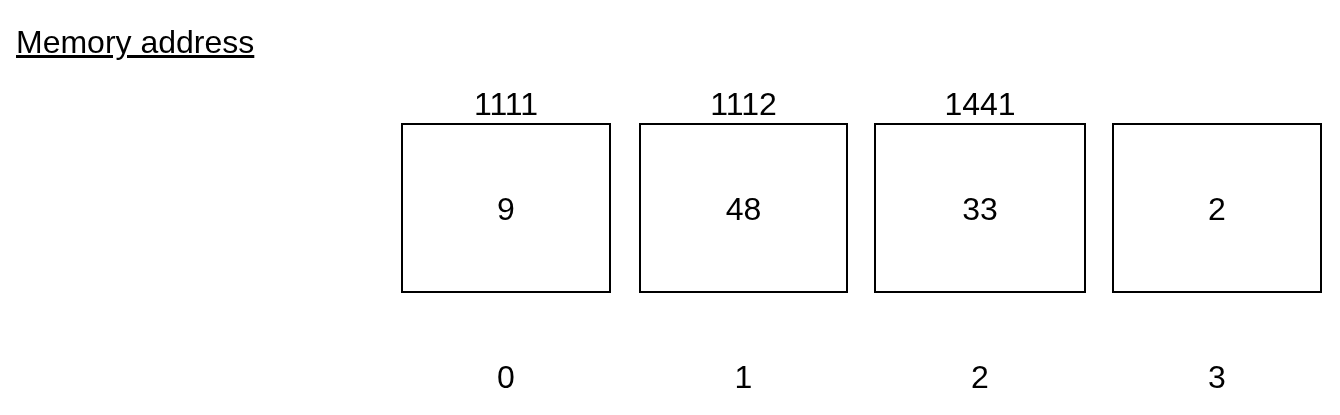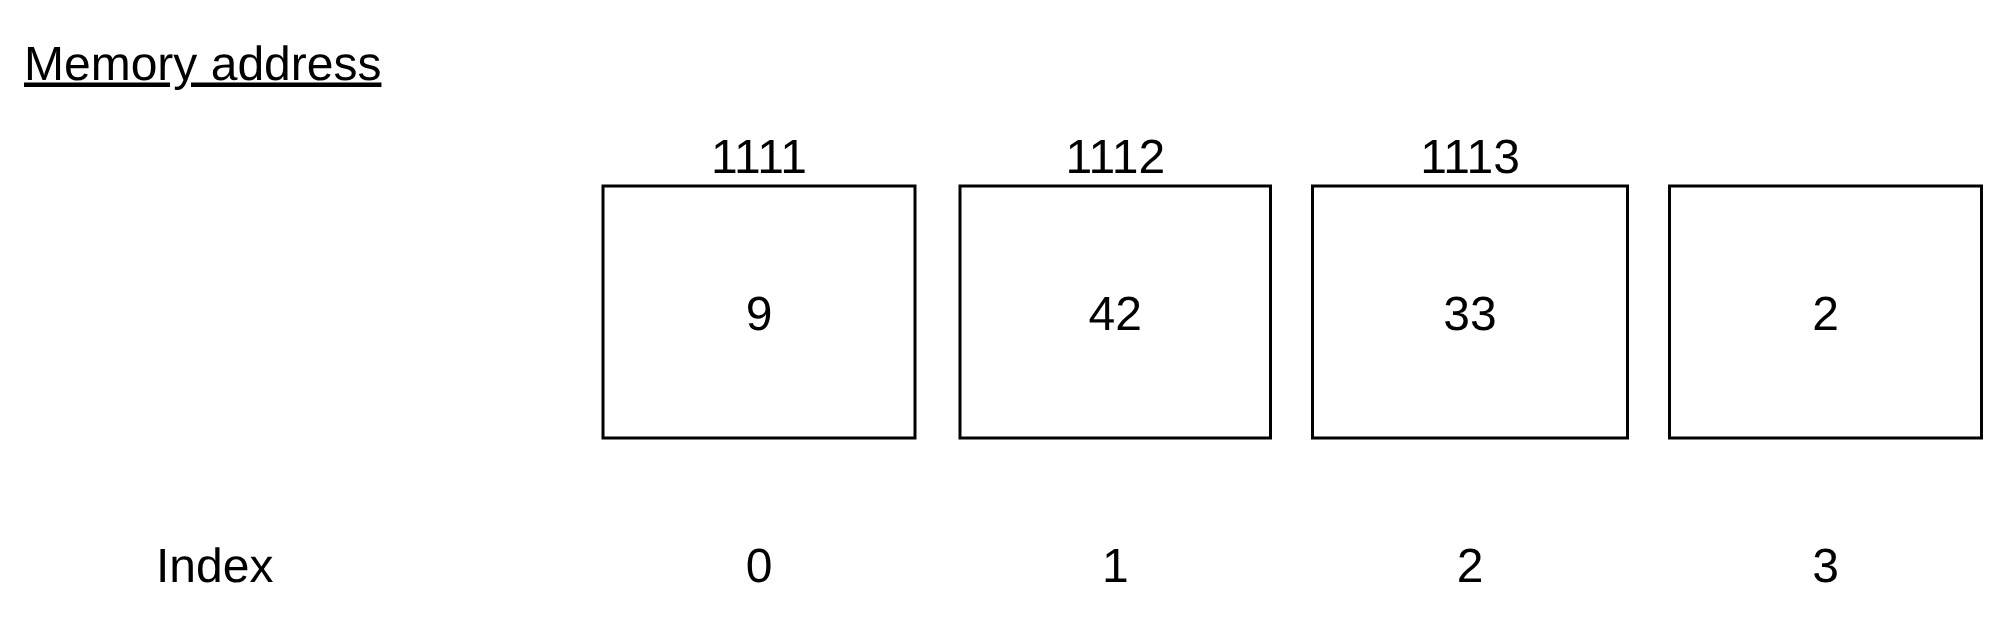--- a/index.html
+++ b/index.html
@@ -75,31 +75,30 @@
     white-space: nowrap;
   }
 </style>
 </head>
 <body>
 
 <div id="canvas">
 
   <div class="row-label" id="label-memory-address">Memory address</div>
 
-  <div class="row-label" id="label-index">Index</div>
 
   <div class="cell-text address-label" style="left: 401px; width: 210px;">1111</div>
   <div class="cell-text address-label" style="left: 639px; width: 209px;">1112</div>
-  <div class="cell-text address-label" style="left: 874px; width: 212px;">1113</div>
+  <div class="cell-text address-label" style="left: 874px; width: 212px;">1441</div>
 
   <div class="array-box" style="left: 401px; width: 210px; top: 123px; height: 170px;">
     <div class="array-box-value">9</div>
   </div>
   <div class="array-box" style="left: 639px; width: 209px; top: 123px; height: 170px;">
-    <div class="array-box-value">42</div>
+    <div class="array-box-value">48</div>
   </div>
   <div class="array-box" style="left: 874px; width: 212px; top: 123px; height: 170px;">
     <div class="array-box-value">33</div>
   </div>
   <div class="array-box" style="left: 1112px; width: 210px; top: 123px; height: 170px;">
     <div class="array-box-value">2</div>
   </div>
 
   <div class="cell-text index-label" style="left: 401px; width: 210px;">0</div>
   <div class="cell-text index-label" style="left: 639px; width: 209px;">1</div>

